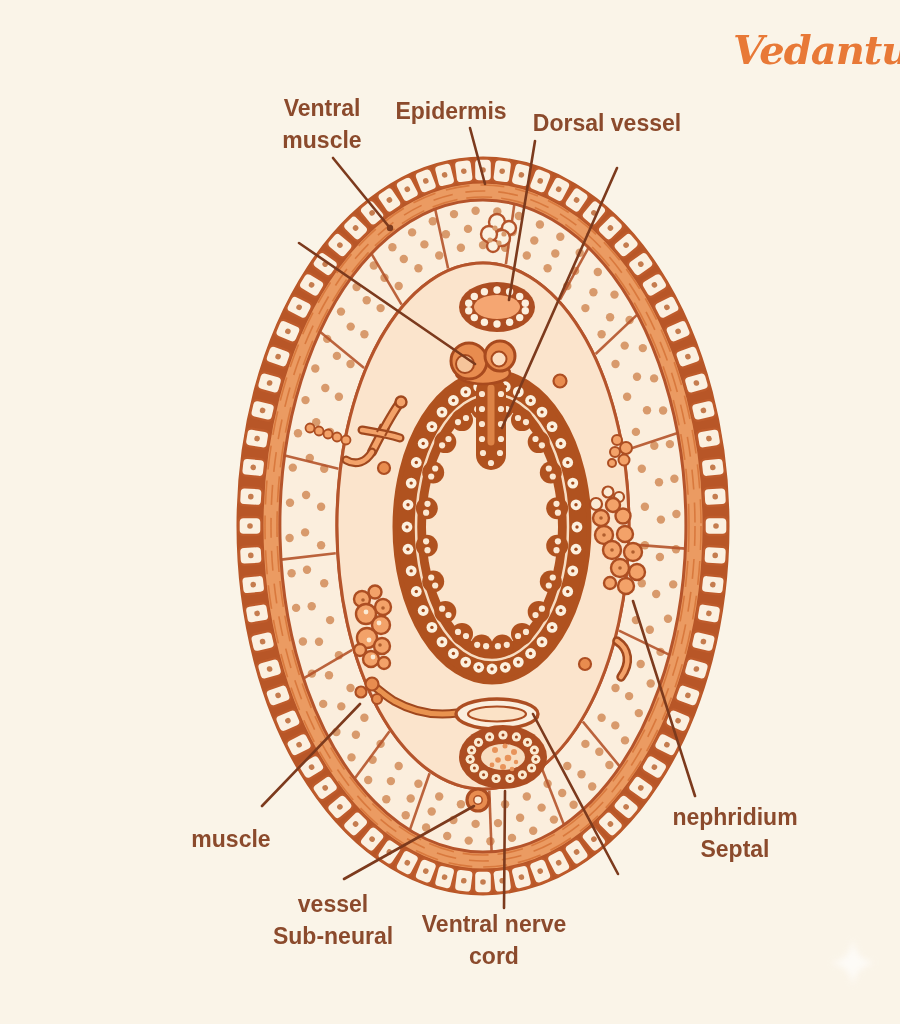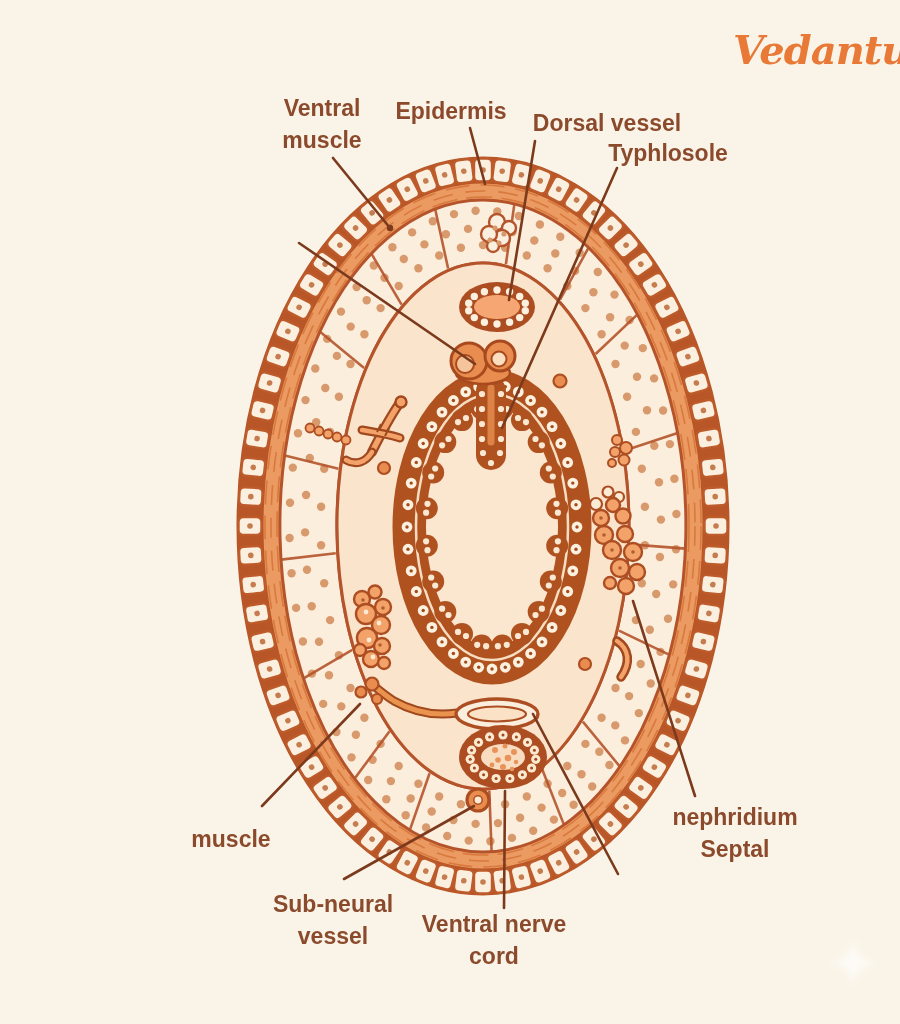--- a/index.html
+++ b/index.html
@@ -919,31 +919,28 @@
   <div class="lbl" style="left:322px;top:124px">
     <span class="ln">Ventral</span>
     <span class="ln">muscle</span>
   </div>
   <div class="lbl" style="left:451px;top:111px">
     <span class="ln">Epidermis</span>
   </div>
   <div class="lbl" style="left:607px;top:123px">
     <span class="ln">Dorsal vessel</span>
   </div>
-  <div class="lbl" style="left:668px;top:153px">
-    <span class="ln">Typhlosole</span>
-  </div>
   <div class="lbl" style="left:203px;top:238px">
   </div>
   <div class="lbl" style="left:231px;top:839px">
     <span class="ln">muscle</span>
   </div>
   <div class="lbl" style="left:333px;top:920px">
+    <span class="ln">vessel</span>
     <span class="ln">Sub-neural</span>
-    <span class="ln">vessel</span>
   </div>
   <div class="lbl" style="left:494px;top:940px">
     <span class="ln">Ventral nerve</span>
     <span class="ln">cord</span>
   </div>
   <div class="lbl" style="left:735px;top:833px">
     <span class="ln">nephridium</span>
     <span class="ln">Septal</span>
   </div>
 </div>

